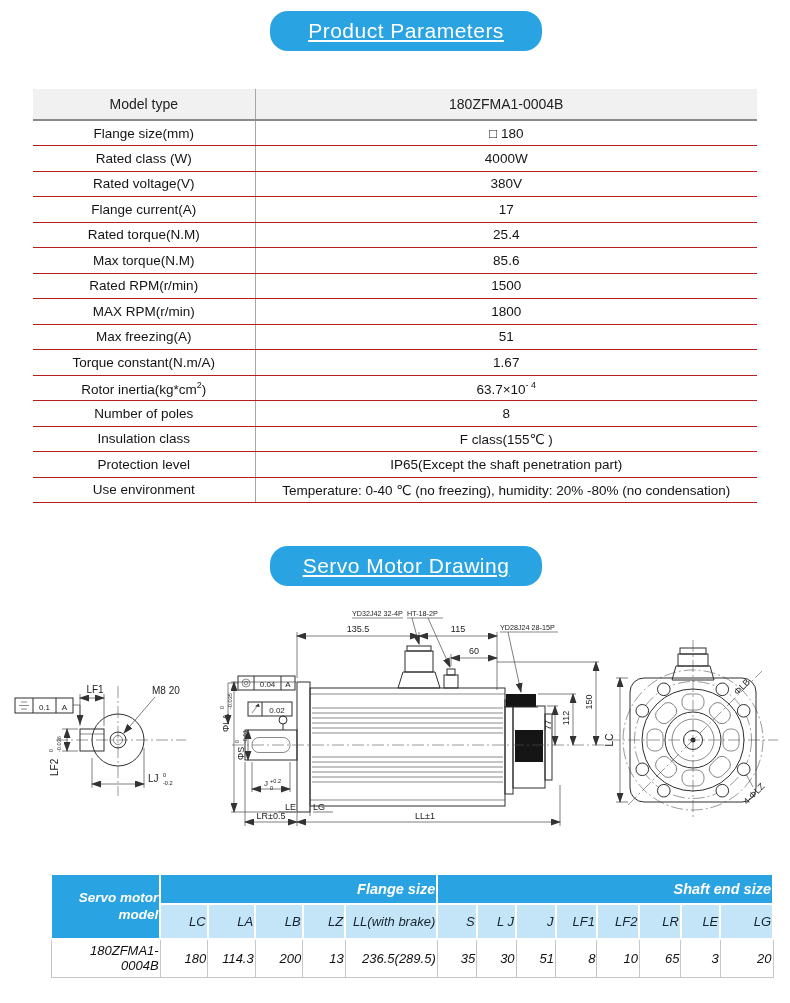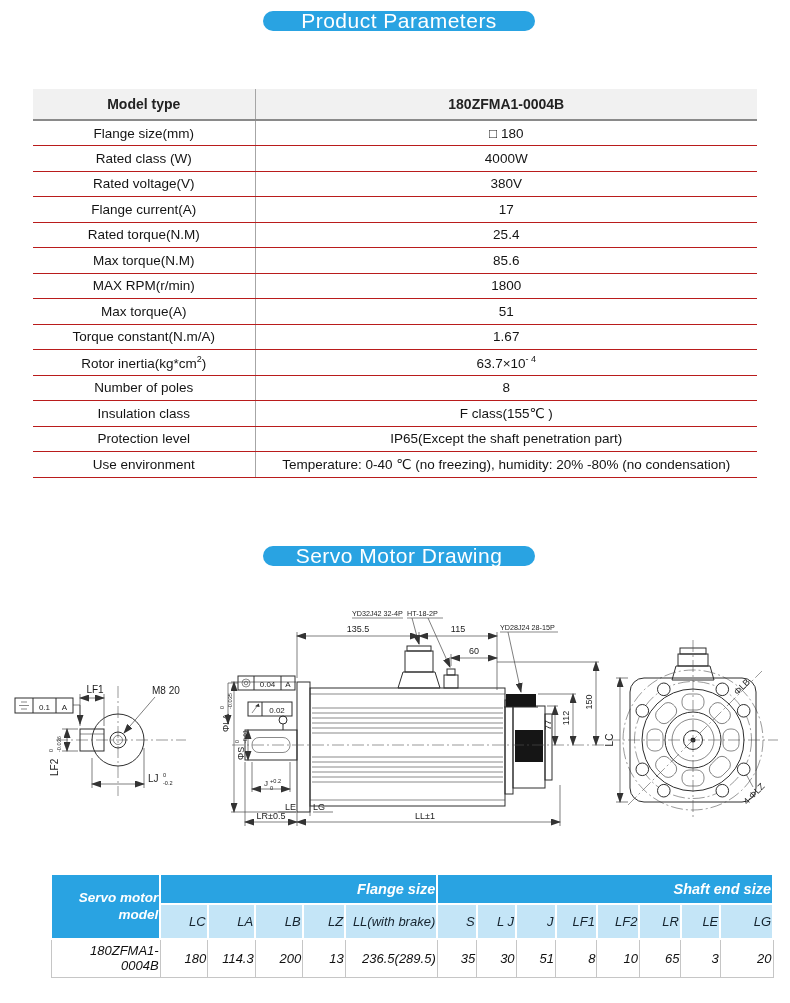--- a/index.html
+++ b/index.html
@@ -7,34 +7,34 @@
     --subhead:#c4e5f7;
     --table-head:#f1f1f1;
   }
   *{box-sizing:border-box;}
   html,body{margin:0;padding:0;}
   body{
     width:790px;height:1003px;position:relative;background:#fff;
     font-family:"Liberation Sans","DejaVu Sans",sans-serif;color:#1a1a1a;
   }
   .pill{
-    position:absolute;left:263px;width:272px;height:20px;border-radius:18px;
+    position:absolute;left:270px;width:272px;height:40px;border-radius:18px;
     background:var(--accent);color:#fff;display:flex;align-items:center;justify-content:center;
-    font-size:21px;letter-spacing:.5px;
+    font-size:21px;letter-spacing:.5px;text-decoration:underline;
   }
   #pill1{top:11px;}
   #pill2{top:546px;text-align:right;}
 
   
   table.spec{
     position:absolute;left:33px;top:89px;width:724px;border-collapse:collapse;
     text-align:center;font-size:13.5px;color:#141414;
   }
   table.spec th{
-    background:var(--table-head);height:31px;font-size:14px;font-weight:bold;
+    background:var(--table-head);height:31px;font-size:14px;font-weight:normal;
     border-bottom:2px solid #8a8a8a;color:#222;
   }
   table.spec td{height:25.5px;border-bottom:1px solid #b91c1c;}
   table.spec th:first-child,table.spec td:first-child{width:222px;border-right:1px solid #a6a6a6;}
   table.spec sup{font-size:9px;}
 
   
   .drawing{position:absolute;left:0;top:590px;width:790px;height:270px;}
   .drawing svg{display:block;}
   .drawing text{fill:#1c1c1c;font-size:9px;font-family:"Liberation Sans","DejaVu Sans",sans-serif;}
@@ -96,25 +96,29 @@
         </tr>
     <tr>
           <td>Rated torque(N.M)</td>
           <td>25.4</td>
         </tr>
     <tr>
           <td>Max torque(N.M)</td>
           <td>85.6</td>
         </tr>
     <tr>
+          <td>Rated RPM(r/min)</td>
+          <td>1500</td>
+        </tr>
+    <tr>
           <td>MAX RPM(r/min)</td>
           <td>1800</td>
         </tr>
     <tr>
-          <td>Max torque(A)</td>
+          <td>Max freezing(A)</td>
           <td>51</td>
         </tr>
     <tr>
           <td>Torque constant(N.m/A)</td>
           <td>1.67</td>
         </tr>
     <tr>
       <td><span>Rotor inertia(kg*cm</span><sup>2</sup><span>)</span></td>
       <td><span>63.7×10</span><sup>- 4</sup></td>
     </tr>

